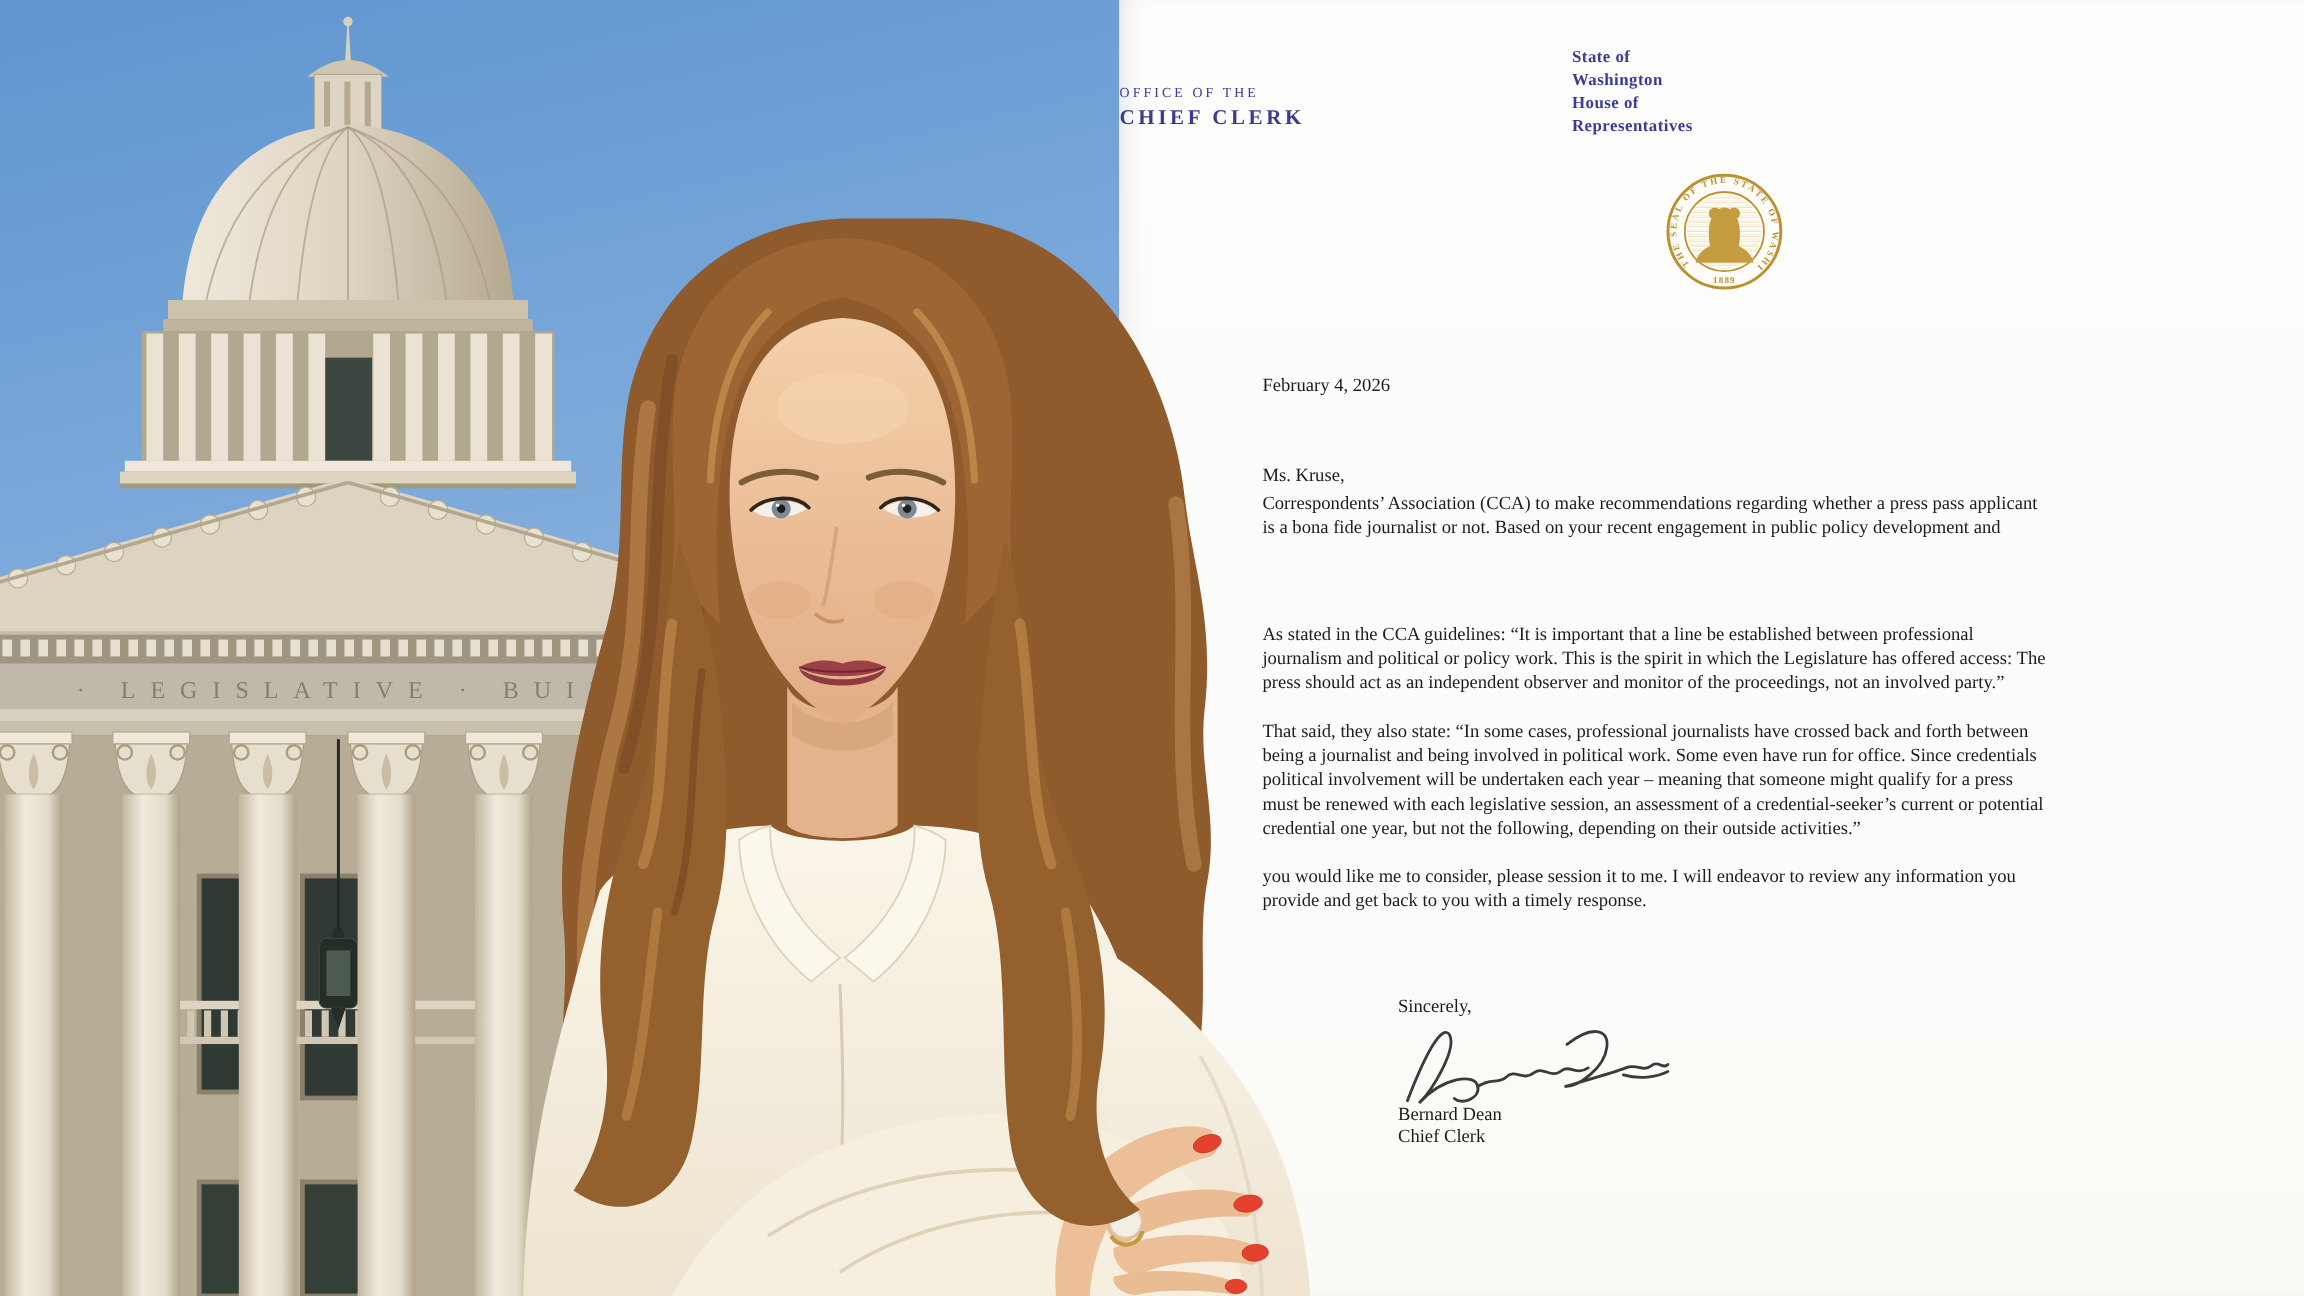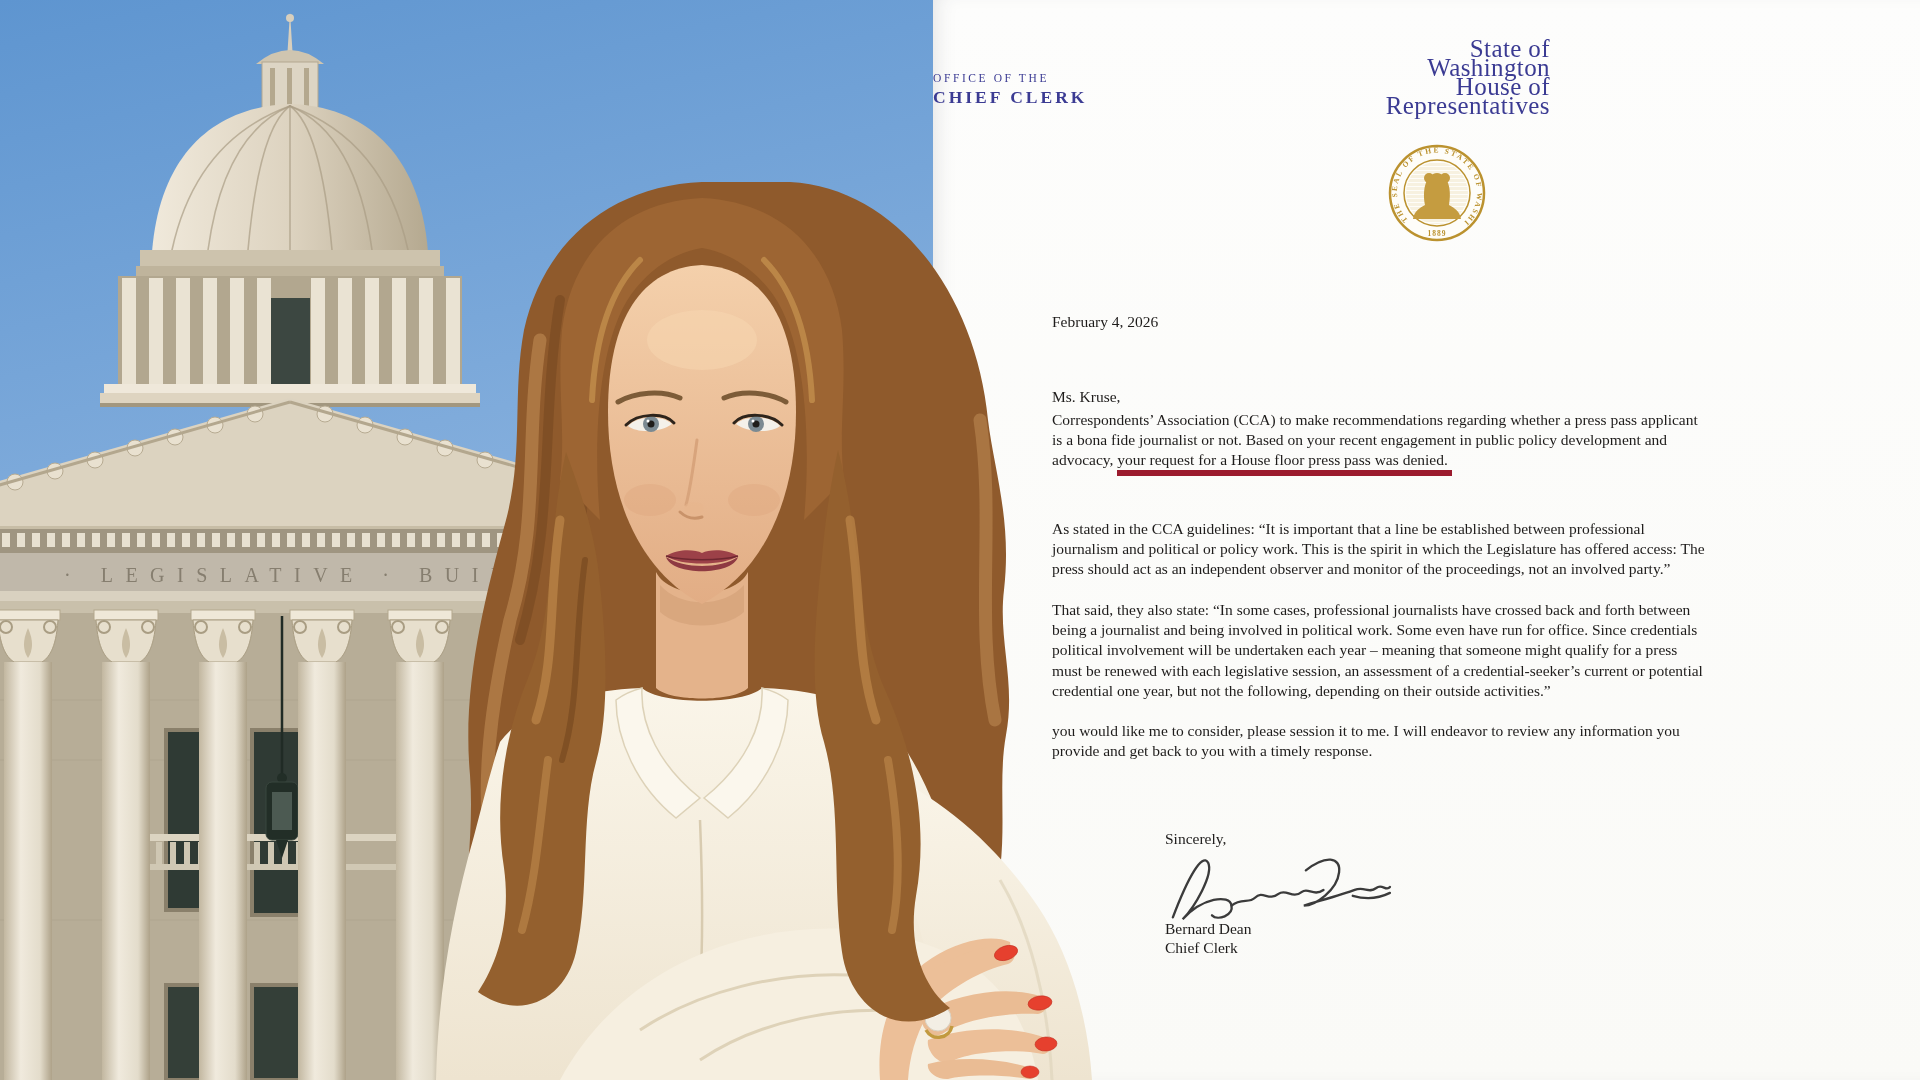--- a/index.html
+++ b/index.html
@@ -8,22 +8,22 @@
   .photo{position:absolute;left:0;top:0;width:933px;height:1080px;z-index:0}
   .letter{position:absolute;left:933px;top:0;width:987px;height:1080px;z-index:1;
           background:linear-gradient(180deg,#fdfdfc,#fafaf7);
           box-shadow:inset 14px 0 26px -18px rgba(50,55,70,.22)}
   .woman{position:absolute;left:0;top:0;width:1920px;height:1080px;z-index:2;pointer-events:none}
 
   
   .office{position:absolute;left:0;top:72px;width:232px;color:#3b3b93}
   .office-l1{font-size:11.5px;letter-spacing:2.6px}
   .office-l2{font-size:17.5px;letter-spacing:3px;font-weight:bold;margin-top:3px}
-  .letterhead{position:absolute;left:377px;top:39px;width:240px;text-align:right;
-              color:#3b3b93;font-weight:normal;font-size:25px;line-height:19px;letter-spacing:.4px}
+  .letterhead{position:absolute;left:377px;top:39px;width:240px;text-align:left;
+              color:#3b3b93;font-weight:bold;font-size:14px;line-height:19px;letter-spacing:.4px}
   .seal{position:absolute;left:444px;top:131px;width:120px;height:120px}
 
   
   .btxt{position:absolute;color:#1e1c1b;font-size:15.5px;line-height:20.2px;white-space:nowrap}
   .date{left:119px;top:312px}
   .salutation{left:119px;top:387px}
   .p1{left:119px;top:410px}
   .p2{left:119px;top:519px}
   .p3{left:119px;top:600px}
   .p4{left:119px;top:721px}
@@ -254,21 +254,20 @@
       </text>
       <text x="60" y="105" text-anchor="middle" font-family="Liberation Serif, serif" font-size="7.5" letter-spacing="1" fill="#bb922f" font-weight="bold">1889</text>
     </svg>
 
     <div class="btxt date">February 4, 2026</div>
     <div class="btxt salutation">Ms. Kruse,</div>
 
     <div class="btxt p1">
       <div>Correspondents’ Association (CCA) to make recommendations regarding whether a press pass applicant</div>
       <div>is a bona fide journalist or not. Based on your recent engagement in public policy development and</div>
-      <div><span>advocacy, </span><span class="denied">your request for a House floor press pass was denied.</span></div>
     </div>
 
     <div class="btxt p2">
       <div>As stated in the CCA guidelines: “It is important that a line be established between professional</div>
       <div>journalism and political or policy work. This is the spirit in which the Legislature has offered access: The</div>
       <div>press should act as an independent observer and monitor of the proceedings, not an involved party.”</div>
     </div>
 
     <div class="btxt p3">
       <div>That said, they also state: “In some cases, professional journalists have crossed back and forth between</div>

